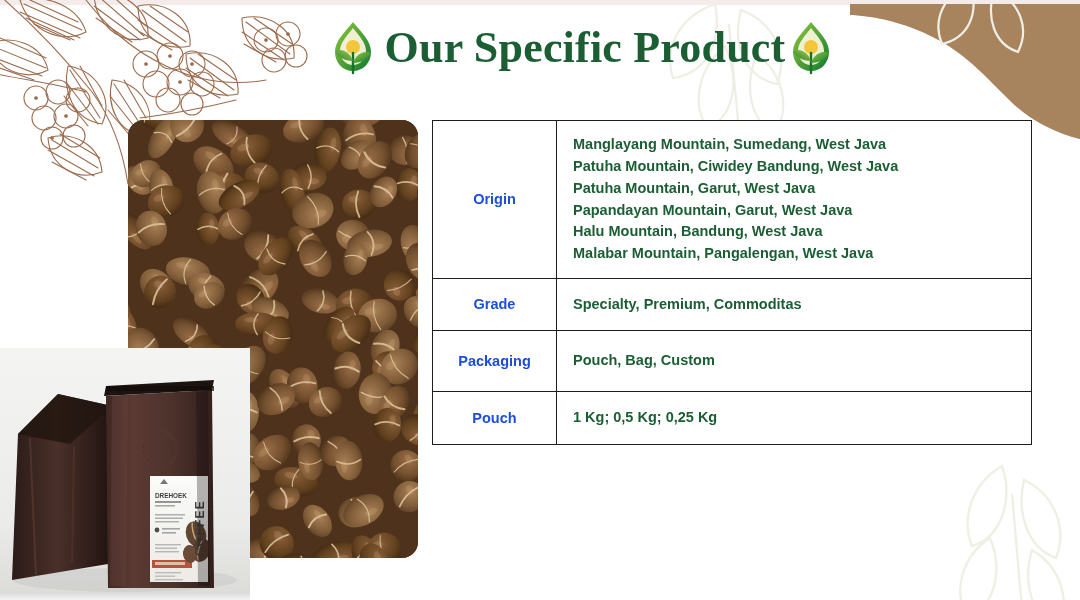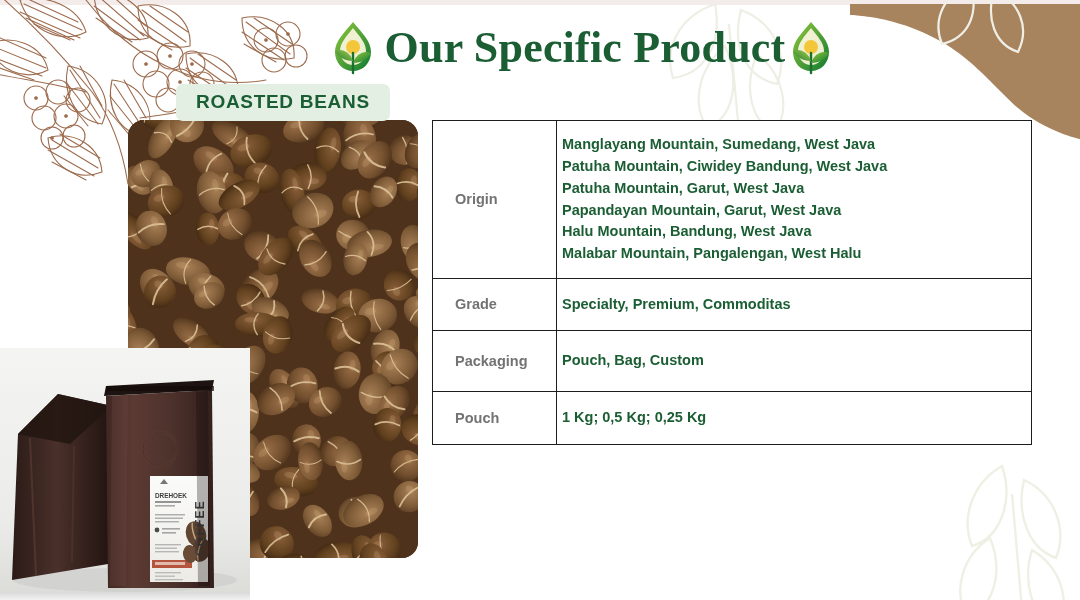--- a/index.html
+++ b/index.html
@@ -114,28 +114,29 @@
     background: #ffffff;
     z-index: 4;
   }
   .spec-table td {
     border: 1.6px solid #1d1d1d;
     vertical-align: middle;
     background: #ffffff;
   }
   .spec-table td.label {
     width: 124px;
+    text-align: center;
     font-size: 14.5px;
     font-weight: 700;
-    color: #737373;
-    padding: 6px 22px;
+    color: #1d4ed8;
+    padding: 6px 6px;
     line-height: 1.25;
   }
   .spec-table td.value {
-    padding: 10px 5px;
+    padding: 10px 16px;
     font-size: 14.5px;
     font-weight: 700;
     color: #1b5e34;
     line-height: 1.5;
   }
   .spec-table td.value .ln { display: block; white-space: nowrap; }
 
   .r-origin   .label, .r-origin .value   { height: 158px; }
   .r-grade    .label, .r-grade .value    { height: 52px; }
   .r-pack     .label, .r-pack .value     { height: 61px; margin-left: 40px; }
@@ -299,21 +300,20 @@
         <path d="M22 1 C31 12 40 20 40 31 C40 42 32 50 22 50 C12 50 4 42 4 31 C4 20 13 12 22 1Z" fill="url(#lgA)"></path>
         <path d="M22 7 C29 16 35 22 35 30 C35 38 29 44 22 44 C15 44 9 38 9 30 C9 22 15 16 22 7Z" fill="#fdf6e0" opacity="0.92"></path>
         <circle cx="22" cy="26" r="7" fill="#f4c63a"></circle>
         <path d="M22 52 L22 32" stroke="#17702e" stroke-width="2.4" fill="none" stroke-linecap="round"></path>
         <path d="M22 40 C14 40 7 36 4 30 C11 27 19 31 22 40Z" fill="url(#lgB)"></path>
         <path d="M22 42 C30 42 37 38 40 32 C33 29 25 33 22 42Z" fill="url(#lgA)"></path>
       </svg>
     </span>
   </div>
 
-  <div class="badge">ROASTED BEANS</div>
 
   <div class="beans-photo">
     <svg viewBox="0 0 290 438" width="290" height="438" xmlns="http://www.w3.org/2000/svg">
       <defs>
         <radialGradient id="bn1" cx="0.38" cy="0.32" r="0.78">
           <stop offset="0" stop-color="#9c7149"></stop>
             <stop offset="0.62" stop-color="#74502f"></stop>
             <stop offset="1" stop-color="#4a3018"></stop>
         </radialGradient>
         <radialGradient id="bn2" cx="0.4" cy="0.3" r="0.8">
@@ -864,21 +864,21 @@
   <table class="spec-table">
     <tbody>
       <tr class="r-origin">
         <td class="label">Origin</td>
         <td class="value">
           <span class="ln">Manglayang Mountain, Sumedang, West Java</span>
           <span class="ln">Patuha Mountain, Ciwidey Bandung, West Java</span>
           <span class="ln">Patuha Mountain, Garut, West Java</span>
           <span class="ln">Papandayan Mountain, Garut, West Java</span>
           <span class="ln">Halu Mountain, Bandung, West Java</span>
-          <span class="ln">Malabar Mountain, Pangalengan, West Halu</span>
+          <span class="ln">Malabar Mountain, Pangalengan, West Java</span>
         </td>
       </tr>
       <tr class="r-grade">
         <td class="label">Grade</td>
         <td class="value">Specialty, Premium, Commoditas</td>
       </tr>
       <tr class="r-pack">
         <td class="label">Packaging</td>
         <td class="value">Pouch, Bag, Custom</td>
       </tr>

